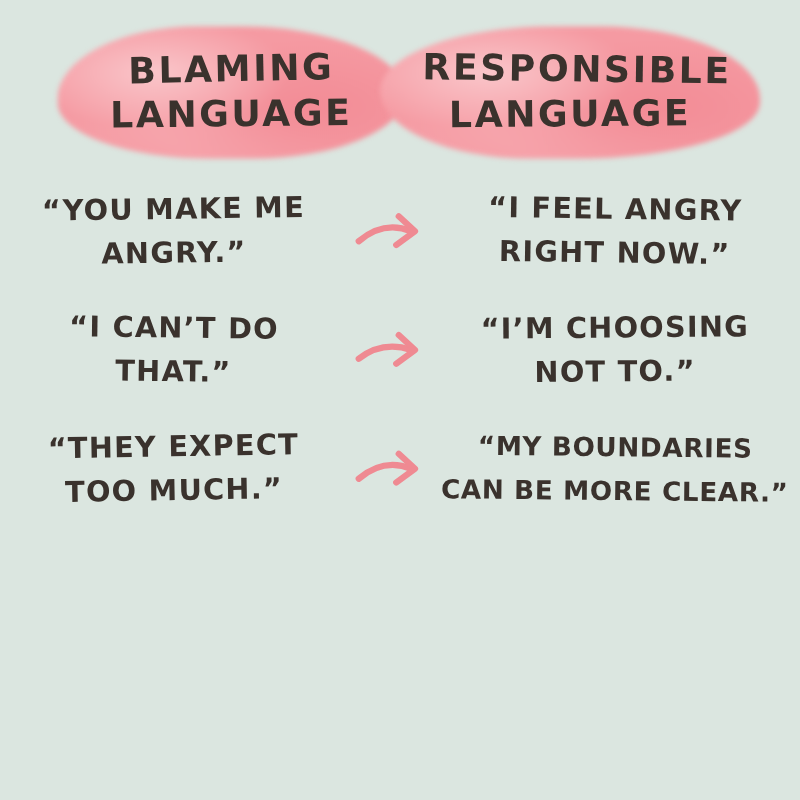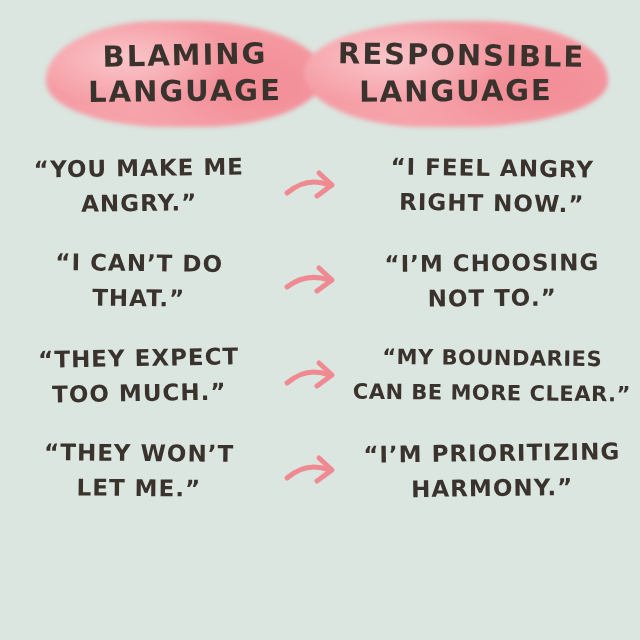--- a/index.html
+++ b/index.html
@@ -157,31 +157,15 @@
           <path d="M5 28 C 18 17, 32 14, 47 20" stroke="#ef8a92" stroke-width="5" stroke-linecap="round"></path>
           <path d="M37 8 L50 20 L35 31" stroke="#ef8a92" stroke-width="5" stroke-linecap="round" stroke-linejoin="round" fill="none"></path>
         </svg>
       </div>
       <div class="cell right">
         <div class="qline">“MY BOUNDARIES</div>
         <div class="qline">CAN BE MORE CLEAR.”</div>
       </div>
     </div>
 
-    <div class="row">
-      <div class="cell left">
-        <div class="qline">“THEY WON’T</div>
-        <div class="qline">LET ME.”</div>
-      </div>
-      <div class="arrow">
-        <svg width="58" height="42" viewBox="0 0 58 42" fill="none">
-          <path d="M5 28 C 18 17, 32 14, 47 20" stroke="#ef8a92" stroke-width="5" stroke-linecap="round"></path>
-          <path d="M37 8 L50 20 L35 31" stroke="#ef8a92" stroke-width="5" stroke-linecap="round" stroke-linejoin="round" fill="none"></path>
-        </svg>
-      </div>
-      <div class="cell right">
-        <div class="qline">“I’M PRIORITIZING</div>
-        <div class="qline">HARMONY.”</div>
-      </div>
-    </div>
 
   </div>
 </div>
 
 </body></html>

